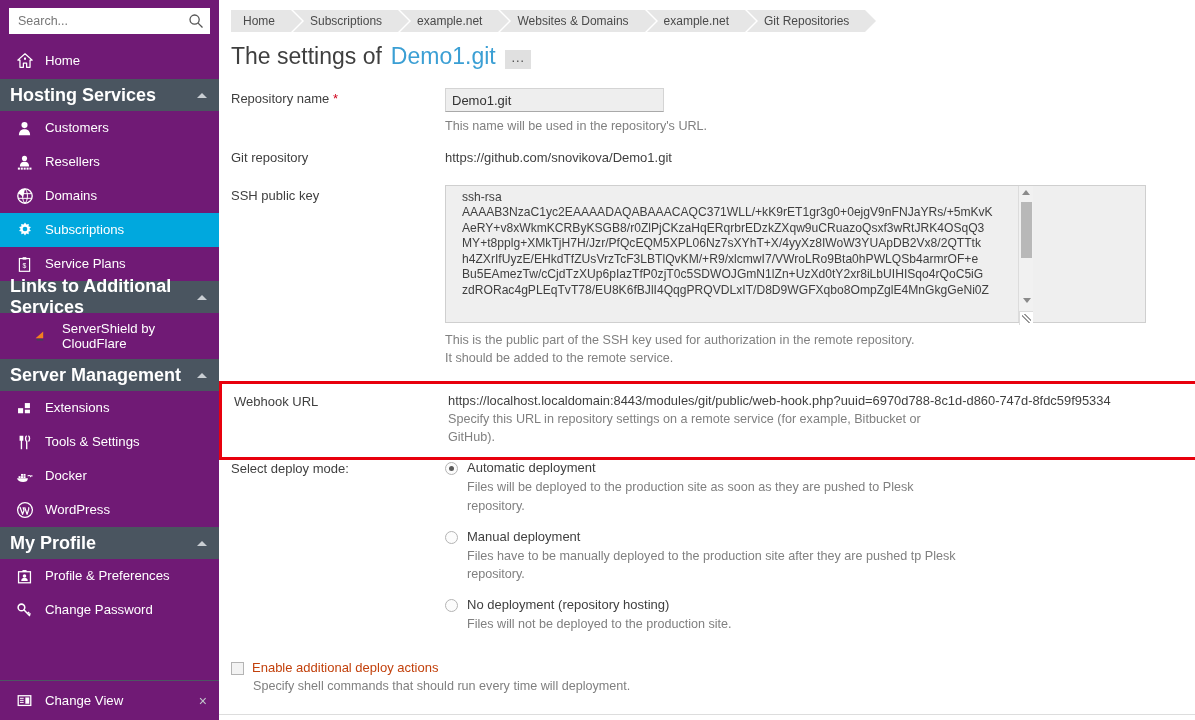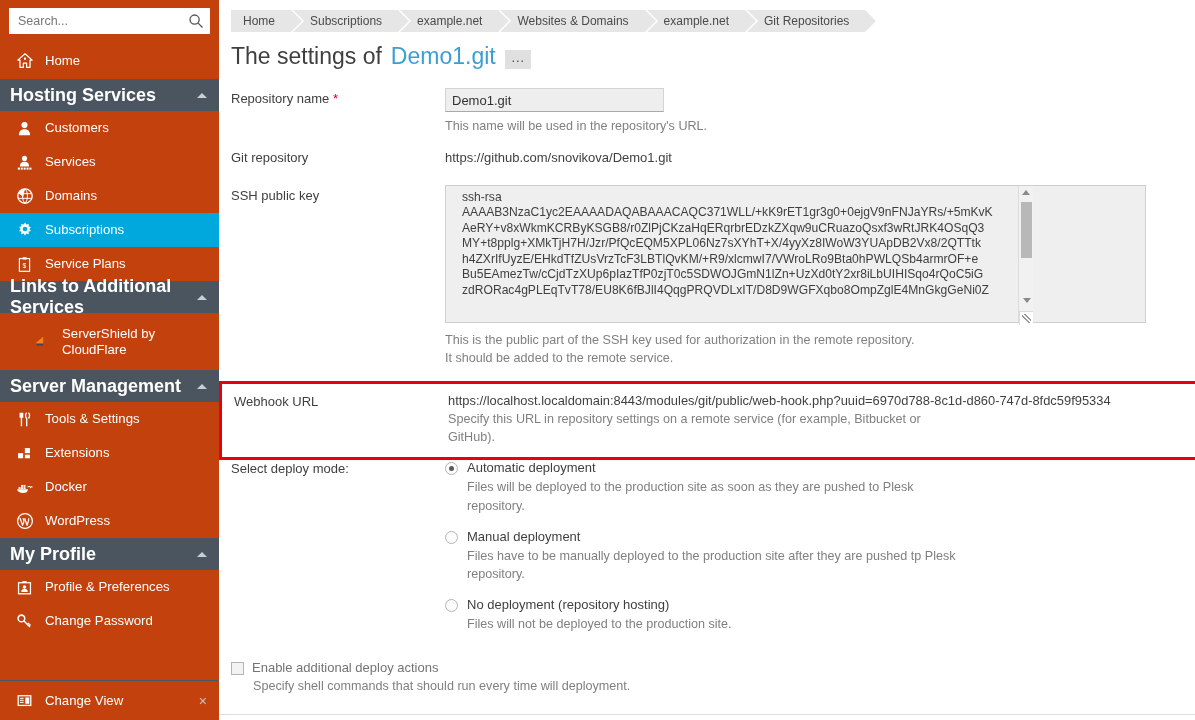--- a/index.html
+++ b/index.html
@@ -6,21 +6,21 @@
   html, body {
     width: 1195px; height: 720px;
     font-family: "Liberation Sans", sans-serif;
     background: #fff; overflow: hidden;
   }
   .app { display: flex; width: 1195px; height: 720px; position: relative; }
 
   
   .sidebar {
     width: 219px; height: 720px;
-    background: #c2410c;
+    background: #701a75;
     color: #ffffff;
     display: flex; flex-direction: column;
     position: relative;
     flex: 0 0 219px;
   }
   .search-wrap { padding: 8px 9px 9px 9px; }
   .search-box {
     display: flex; align-items: center;
     background: #fff; height: 26px;
     padding: 0 6px 0 9px;
@@ -52,21 +52,21 @@
     height: 34px;
     display: flex; align-items: center;
     padding-left: 15px;
     font-size: 13.2px;
     color: #fff;
     cursor: pointer;
     gap: 11px;
   }
   .nav-item.top { height: 36px; }
   .nav-item.active { background: #00a8de; }
-  .nav-item.two-line { height: 57px; align-items: center; padding-left: 32px; }
+  .nav-item.two-line { height: 46px; align-items: center; padding-left: 32px; }
   .nav-item .lbl { line-height: 1.15; }
   .nav-ico {
     width: 19px; height: 19px; flex: 0 0 19px;
     display: flex; align-items: center; justify-content: center;
   }
   .nav-ico svg { display: block; }
 
   .sidebar-bottom {
     border-top: 1px solid #4c5762;
     height: 40px;
@@ -210,21 +210,21 @@
   }
   .radio-label { font-size: 13px; color: #3f3f3f; cursor: pointer; }
   .radio-desc { margin: 3px 0 0 22px; color: #808080; font-size: 12.6px; line-height: 1.45; max-width: 505px; }
   .opt-gap { height: 14px; }
 
   .checkbox-row { display: flex; align-items: flex-start; gap: 8px; margin-top: 26px; }
   .checkbox {
     width: 13px; height: 13px; border: 1px solid #b4b4b4;
     background: #f3f3f3; flex: 0 0 13px; margin-top: 2px; cursor: pointer;
   }
-  .checkbox-label { font-size: 13px; color: #737373; cursor: pointer; }
+  .checkbox-label { font-size: 13px; color: #c2410c; cursor: pointer; }
   .checkbox-desc { margin: 4px 0 0 22px; color: #808080; font-size: 12.6px; }
 
   .footer {
     border-top: 1px solid #dddddd;
     margin: 21px -12px 0 -12px;
     padding: 17px 12px 0 12px;
     display: flex; align-items: center;
   }
 </style>
 </head>
@@ -276,21 +276,21 @@
           <svg viewBox="0 0 20 20" width="17" height="17">
             <circle cx="10" cy="5.2" r="3" fill="#fff"></circle>
             <path d="M4.6 14.6 C4.6 10.6 7 9.2 10 9.2 C13 9.2 15.4 10.6 15.4 14.6 Z" fill="#fff"></path>
             <rect x="2.2" y="16" width="2.4" height="2.4" fill="#fff"></rect>
             <rect x="5.6" y="16" width="2.4" height="2.4" fill="#fff"></rect>
             <rect x="9" y="16" width="2.4" height="2.4" fill="#fff"></rect>
             <rect x="12.4" y="16" width="2.4" height="2.4" fill="#fff"></rect>
             <rect x="15.8" y="16" width="2.4" height="2.4" fill="#fff"></rect>
           </svg>
         </span>
-        <span class="lbl">Services</span>
+        <span class="lbl">Resellers</span>
       </div>
       <div class="nav-item">
         <span class="nav-ico">
           <svg viewBox="0 0 20 20" width="18" height="18">
             <circle cx="10" cy="10" r="8" fill="none" stroke="#fff" stroke-width="1.5"></circle>
             <path d="M10 2 C6.4 5 6.4 15 10 18 M10 2 C13.6 5 13.6 15 10 18 M2.6 7.4 H17.4 M2.6 12.6 H17.4" fill="none" stroke="#fff" stroke-width="1.1"></path>
             <path d="M10 2 A8 8 0 0 0 3 7 L8 11 Z" fill="#fff"></path>
           </svg>
         </span>
         <span class="lbl">Domains</span>
@@ -329,36 +329,36 @@
         <span class="lbl">ServerShield by CloudFlare</span>
       </div>
 
       <div class="nav-section">
         <span>Server Management</span>
         <span class="caret"></span>
       </div>
       <div class="nav-item">
         <span class="nav-ico">
           <svg viewBox="0 0 20 20" width="17" height="17">
+            <rect x="2.4" y="9.6" width="6" height="6" fill="#fff"></rect>
+            <rect x="10.4" y="3.6" width="6" height="6" fill="#fff"></rect>
+            <rect x="10.4" y="11.4" width="6" height="4.2" fill="#fff"></rect>
+          </svg>
+        </span>
+        <span class="lbl">Extensions</span>
+      </div>
+      <div class="nav-item">
+        <span class="nav-ico">
+          <svg viewBox="0 0 20 20" width="17" height="17">
             <path d="M5 2 L5 7.2 L6.4 7.2 L6.4 2 M7.8 2 L7.8 7.2 L6.4 7.2 M6.4 7.2 L6.4 18" stroke="#fff" stroke-width="1.6" fill="none"></path>
             <path d="M12.6 2 C10.8 3.2 10.8 7.6 12.6 8.6 L12.6 18" stroke="#fff" stroke-width="1.6" fill="none"></path>
             <path d="M14.6 2 C16.4 3.2 16.4 7.6 14.6 8.6" stroke="#fff" stroke-width="1.6" fill="none"></path>
           </svg>
         </span>
         <span class="lbl">Tools &amp; Settings</span>
-      </div>
-      <div class="nav-item">
-        <span class="nav-ico">
-          <svg viewBox="0 0 20 20" width="17" height="17">
-            <rect x="2.4" y="9.6" width="6" height="6" fill="#fff"></rect>
-            <rect x="10.4" y="3.6" width="6" height="6" fill="#fff"></rect>
-            <rect x="10.4" y="11.4" width="6" height="4.2" fill="#fff"></rect>
-          </svg>
-        </span>
-        <span class="lbl">Extensions</span>
       </div>
       <div class="nav-item">
         <span class="nav-ico">
           <svg viewBox="0 0 22 20" width="19" height="17">
             <rect x="4" y="9.6" width="2.4" height="2.2" fill="#fff"></rect>
             <rect x="6.9" y="9.6" width="2.4" height="2.2" fill="#fff"></rect>
             <rect x="9.8" y="9.6" width="2.4" height="2.2" fill="#fff"></rect>
             <rect x="6.9" y="7" width="2.4" height="2.2" fill="#fff"></rect>
             <rect x="9.8" y="7" width="2.4" height="2.2" fill="#fff"></rect>
             <path d="M2.2 12.2 H15 C15 15.4 12.6 16.6 9.4 16.6 C5.4 16.6 2.8 15 2.2 12.2 Z" fill="#fff"></path>

